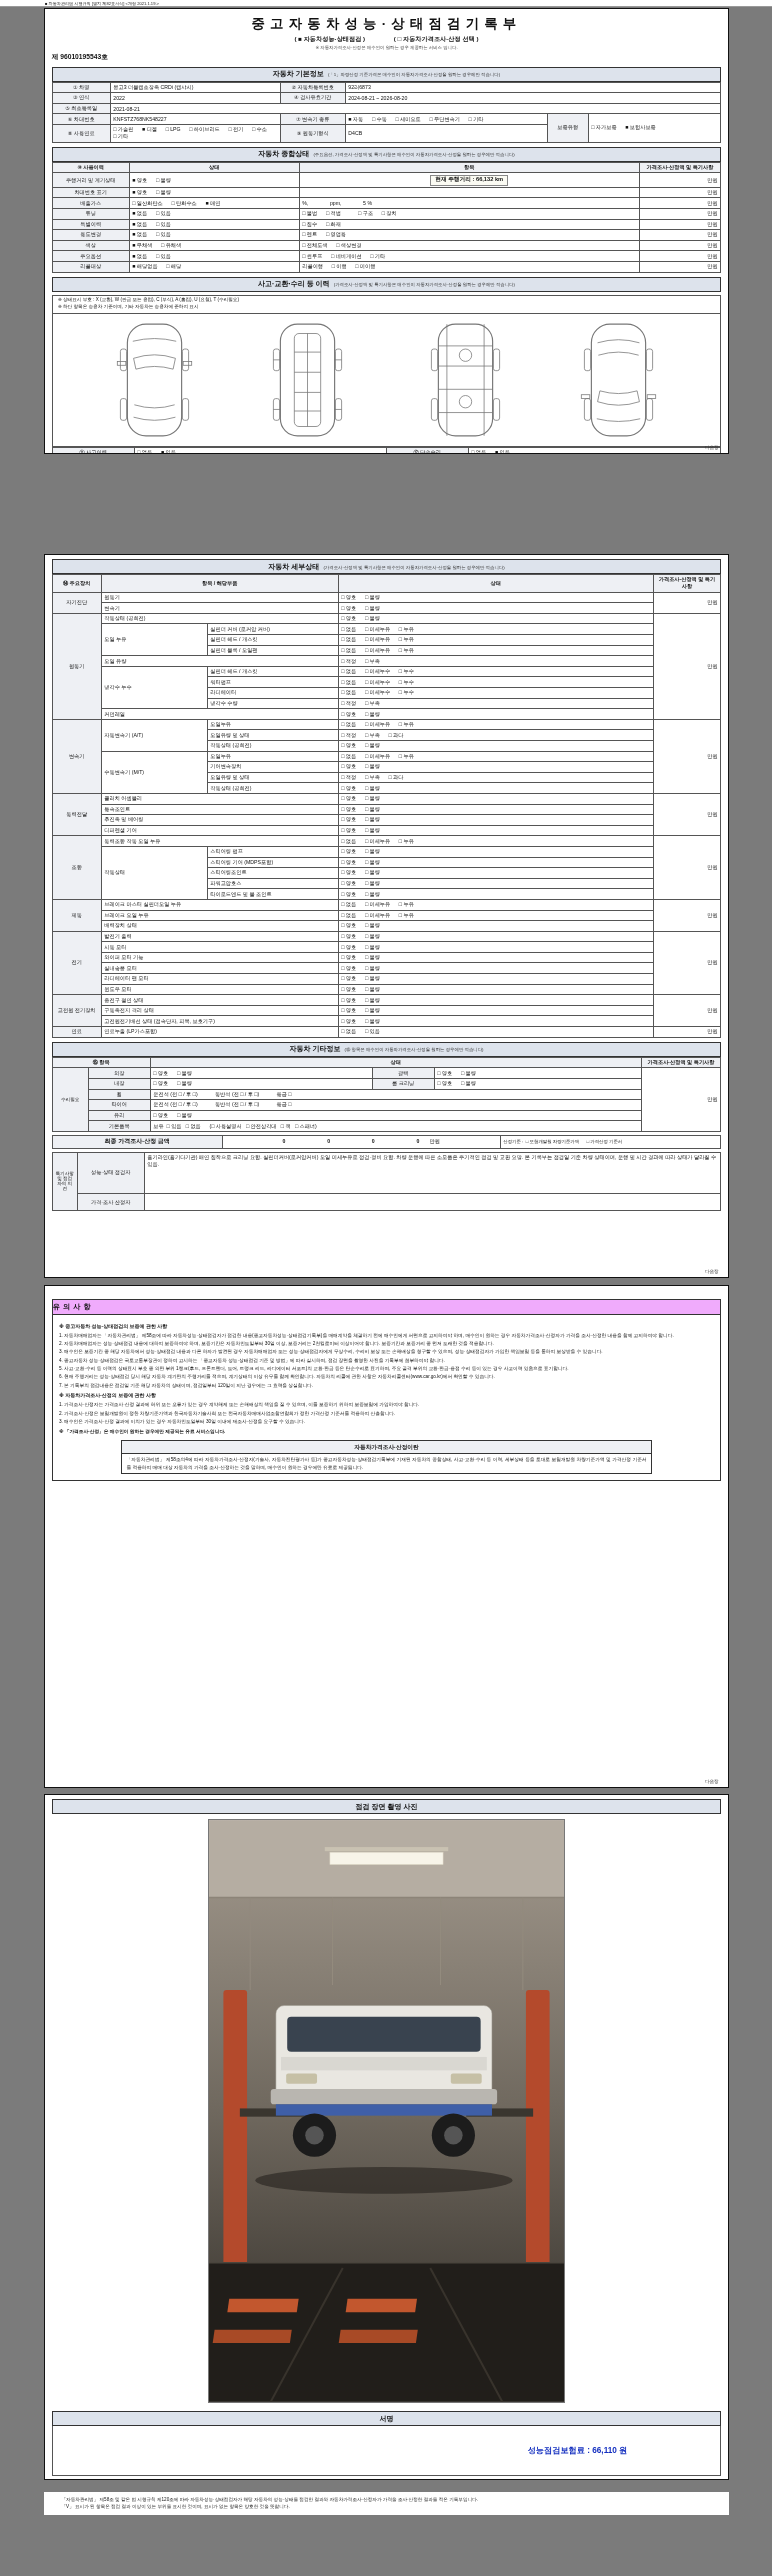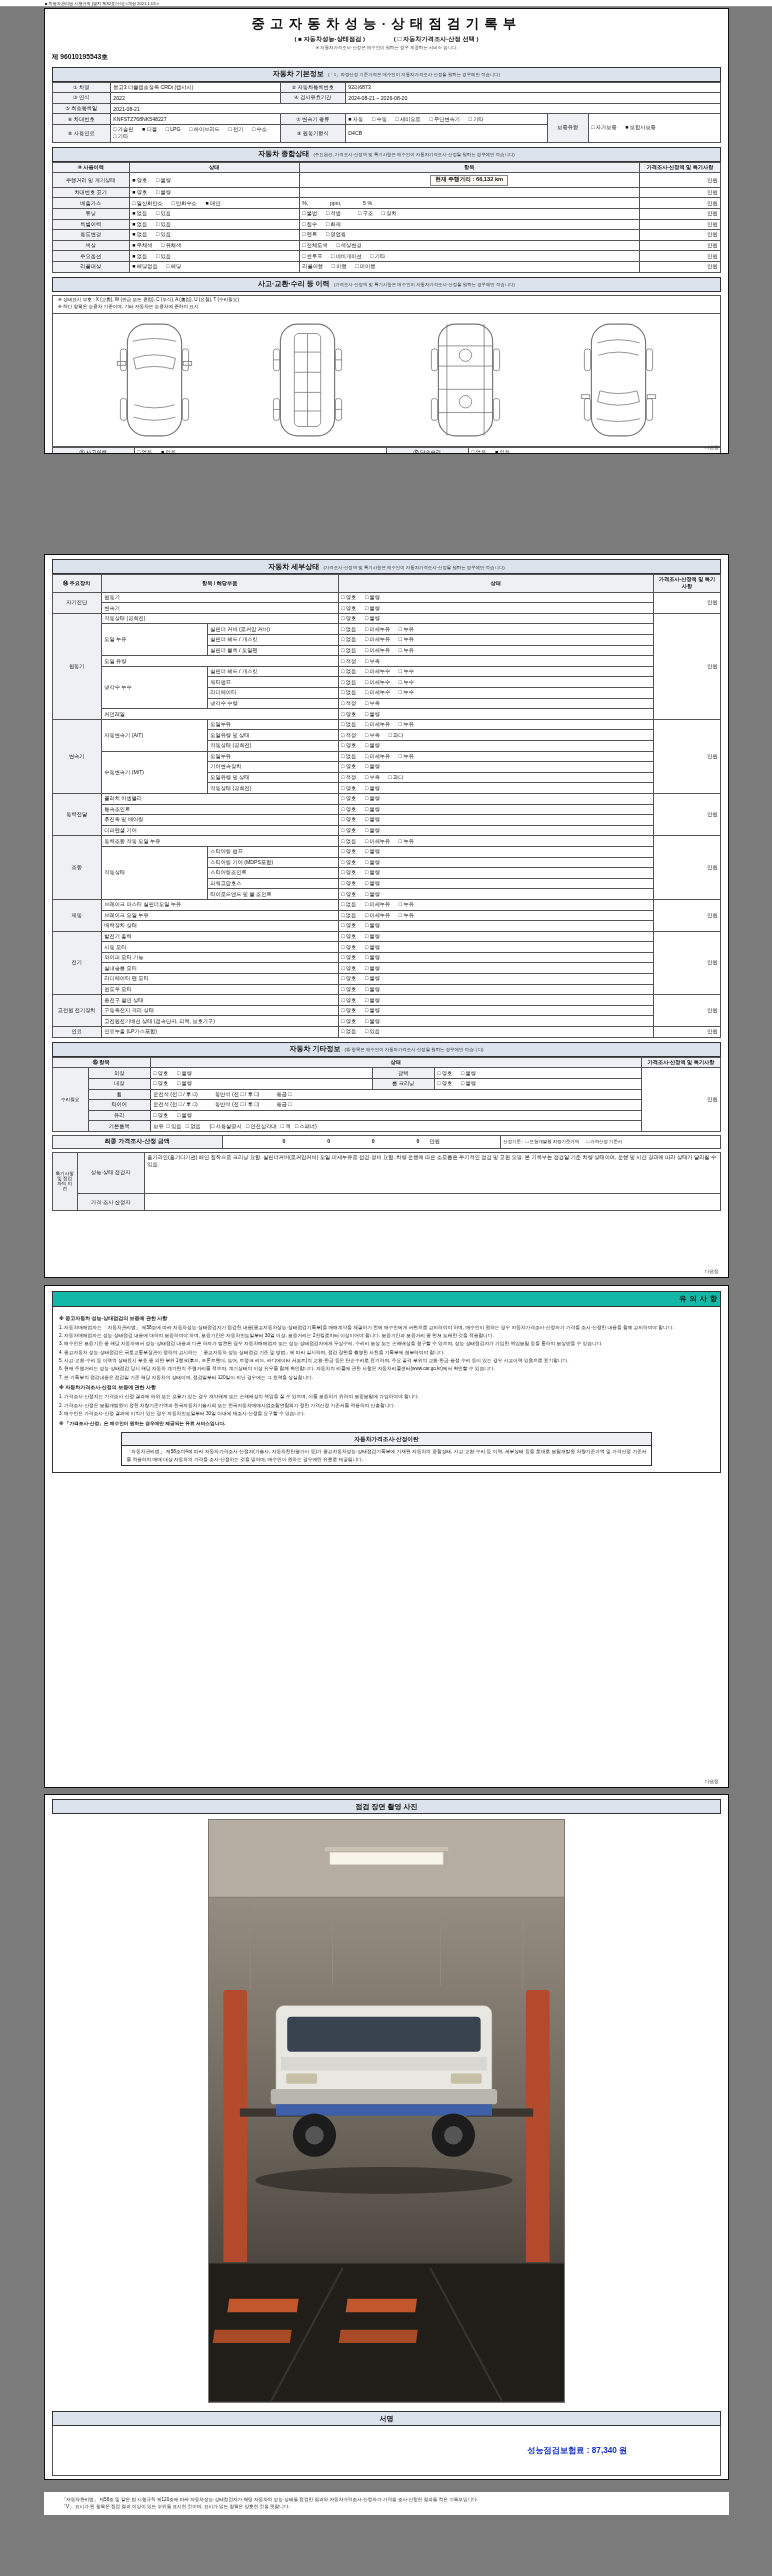--- a/index.html
+++ b/index.html
@@ -25,21 +25,21 @@
   .t th{background:#eef0f4;font-weight:bold;text-align:center;white-space:normal}
   .t td.lbl{background:#eef0f4;text-align:center}
   .t td.ct{text-align:center}
   .t td.won{text-align:right;color:#222}
   .mileage{display:inline-block;border:0.5px solid #888;background:#fbfbf3;padding:0.5px 4.1px;font-weight:bold;font-size:5.7px;white-space:nowrap}
   .marksnote{border:0.5px solid #555;border-bottom:none;font-size:4.6px;padding:1.5px 5.2px;margin-top:3.1px;line-height:1.5}
   .marksnote div{margin:0}
   .diagbox{border:0.5px solid #555;display:flex;justify-content:space-evenly;align-items:center;padding:4.1px 0;background:#fff}
   .diagbox svg{display:block}
   .nextpage{position:absolute;right:9.3px;bottom:3.1px;font-size:4.6px;color:#333}
-  .noticebar{border:0.5px solid #333;background:#14b8a6;text-align:right;font-weight:bold;font-size:7.2px;padding:2.1px 0;margin-top:1px;letter-spacing:3.1px}
+  .noticebar{border:0.5px solid #333;background:#f0abfc;text-align:left;font-weight:bold;font-size:7.2px;padding:2.1px 0;margin-top:9px;letter-spacing:3.1px}
   .ntext{font-size:4.7px;line-height:1.5;color:#111;padding:4.1px 6.2px;border:0.5px solid #333;border-top:none;text-align:justify}
   .nhead{font-weight:bold;margin:3.6px 0 1px;font-size:5px}
   .nitem{margin:1.3px 0}
   .defbox{border:0.5px solid #333;margin:5.2px 62px 2.1px;padding:0}
   .defttl{border-bottom:0.5px solid #333;background:#eef0f4;font-weight:bold;text-align:center;padding:1.5px;font-size:5.7px}
   .defbody{padding:2.6px 4.6px;margin:0}
   .nnote{margin-top:3.1px;font-weight:bold}
   .photowrap{display:flex;justify-content:center;padding:5.2px 0 4.1px}
   .photowrap svg{border:0.5px solid #777}
   .signarea{height:49px;position:relative;border:0.5px solid #555;border-top:none}
@@ -661,21 +661,21 @@
         <g>
           <rect x="170" y="930" width="135" height="26" fill="#c2572e" transform="skewX(-8)"></rect>
           <rect x="400" y="930" width="135" height="26" fill="#c2572e" transform="skewX(-8)"></rect>
           <rect x="150" y="990" width="150" height="26" fill="#a84a26" transform="skewX(-8)"></rect>
           <rect x="395" y="990" width="150" height="26" fill="#a84a26" transform="skewX(-8)"></rect>
         </g>
       </svg>
     </div>
     <div class="secbar">서명</div>
     <div class="signarea">
-      <span class="fee">성능점검보험료 : 87,340 원</span>
+      <span class="fee">성능점검보험료 : 66,110 원</span>
     </div>
   </section>
 
   <div class="footer">
     <div>
 
     <p>「자동차관리법」 제58조 및 같은 법 시행규칙 제120조에 따라 자동차성능·상태점검자가 해당 자동차의 성능·상태를 점검한 결과와 자동차가격조사·산정자가 가격을 조사·산정한 결과를 적은 기록부입니다.</p>
         <p>「V」 표시가 된 항목은 점검 결과 이상이 있는 부위를 표시한 것이며, 표시가 없는 항목은 양호한 것을 뜻합니다.</p>
       </div>
   </div>

